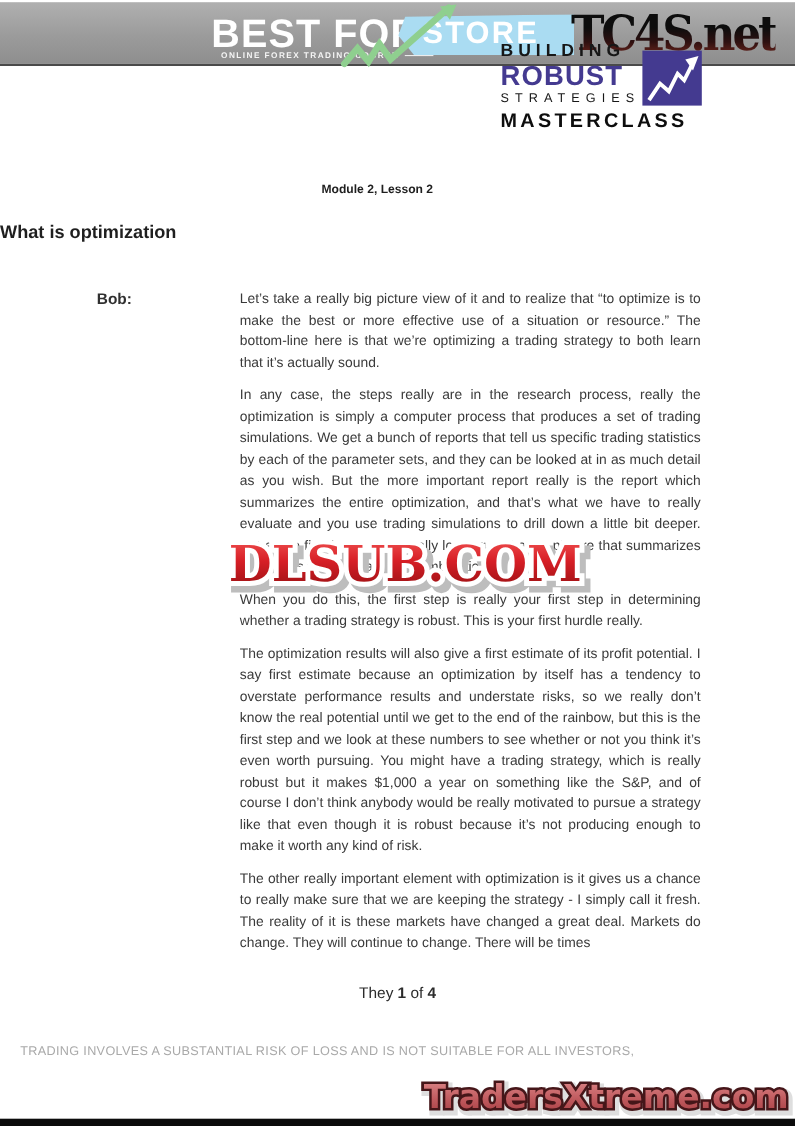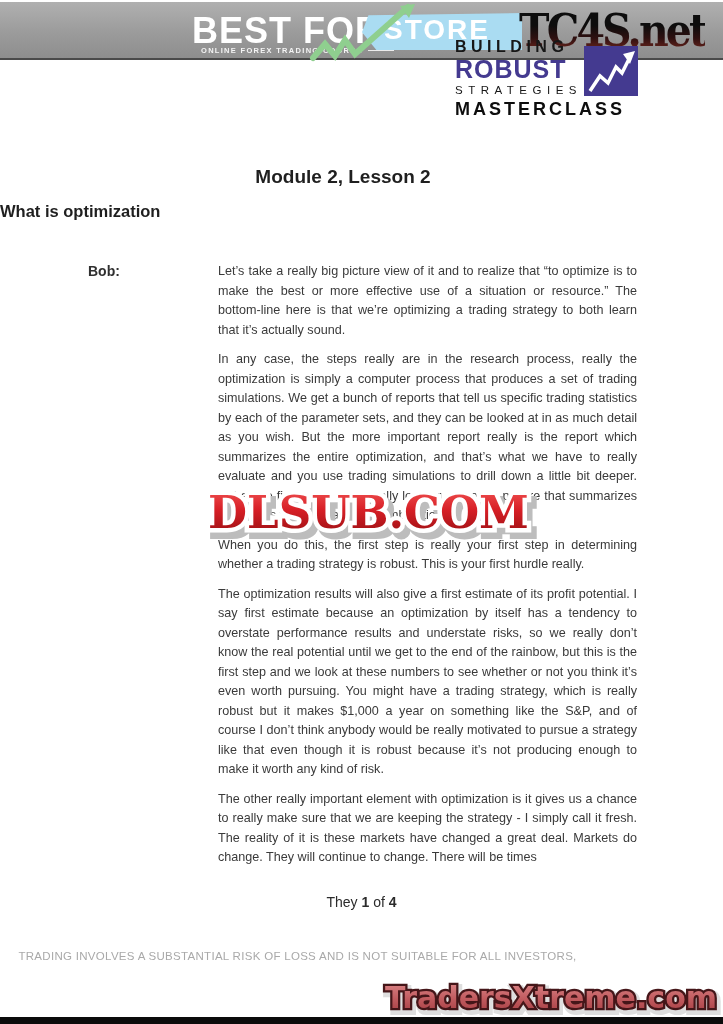--- a/index.html
+++ b/index.html
@@ -34,21 +34,21 @@
   .brs{position:absolute;left:455px;top:39px;line-height:1;}
   .brs-l1{font-weight:700;font-size:16px;letter-spacing:4.5px;color:#171717;}
   .brs-l2{font-weight:700;font-size:25px;letter-spacing:1px;color:var(--purple,#3f3487);margin-top:2px;}
   .brs-l3{font-weight:500;font-size:11.5px;letter-spacing:5.5px;color:#171717;margin-top:3px;}
   .brs-l4{font-weight:700;font-size:18px;letter-spacing:3px;color:#0d0d0d;margin-top:3px;}
   .brs-square{position:absolute;left:584px;top:46px;width:54px;height:50px;
               background:var(--purple,#443a90);}
 
   
   .title1{position:absolute;left:0;top:166px;width:686px;text-align:center;
-          font-weight:700;font-size:19px;color:#1f1f1f;}
+          font-weight:700;font-size:11px;color:#1f1f1f;}
   .title2{position:absolute;left:0;top:202px;width:723px;text-align:left;
           font-weight:700;font-size:16.5px;color:#1f1f1f;}
 
   
   .transcript{position:absolute;left:88px;top:262px;width:550px;}
   .speaker{position:absolute;left:0;top:1px;font-weight:700;font-size:14px;color:#303030;}
   .paras{margin-left:130px;width:419px;}
   .paras p{margin:0 0 10px 0;font-size:12.6px;line-height:19.5px;color:#3a3a3a;
            text-align:justify;}
 

